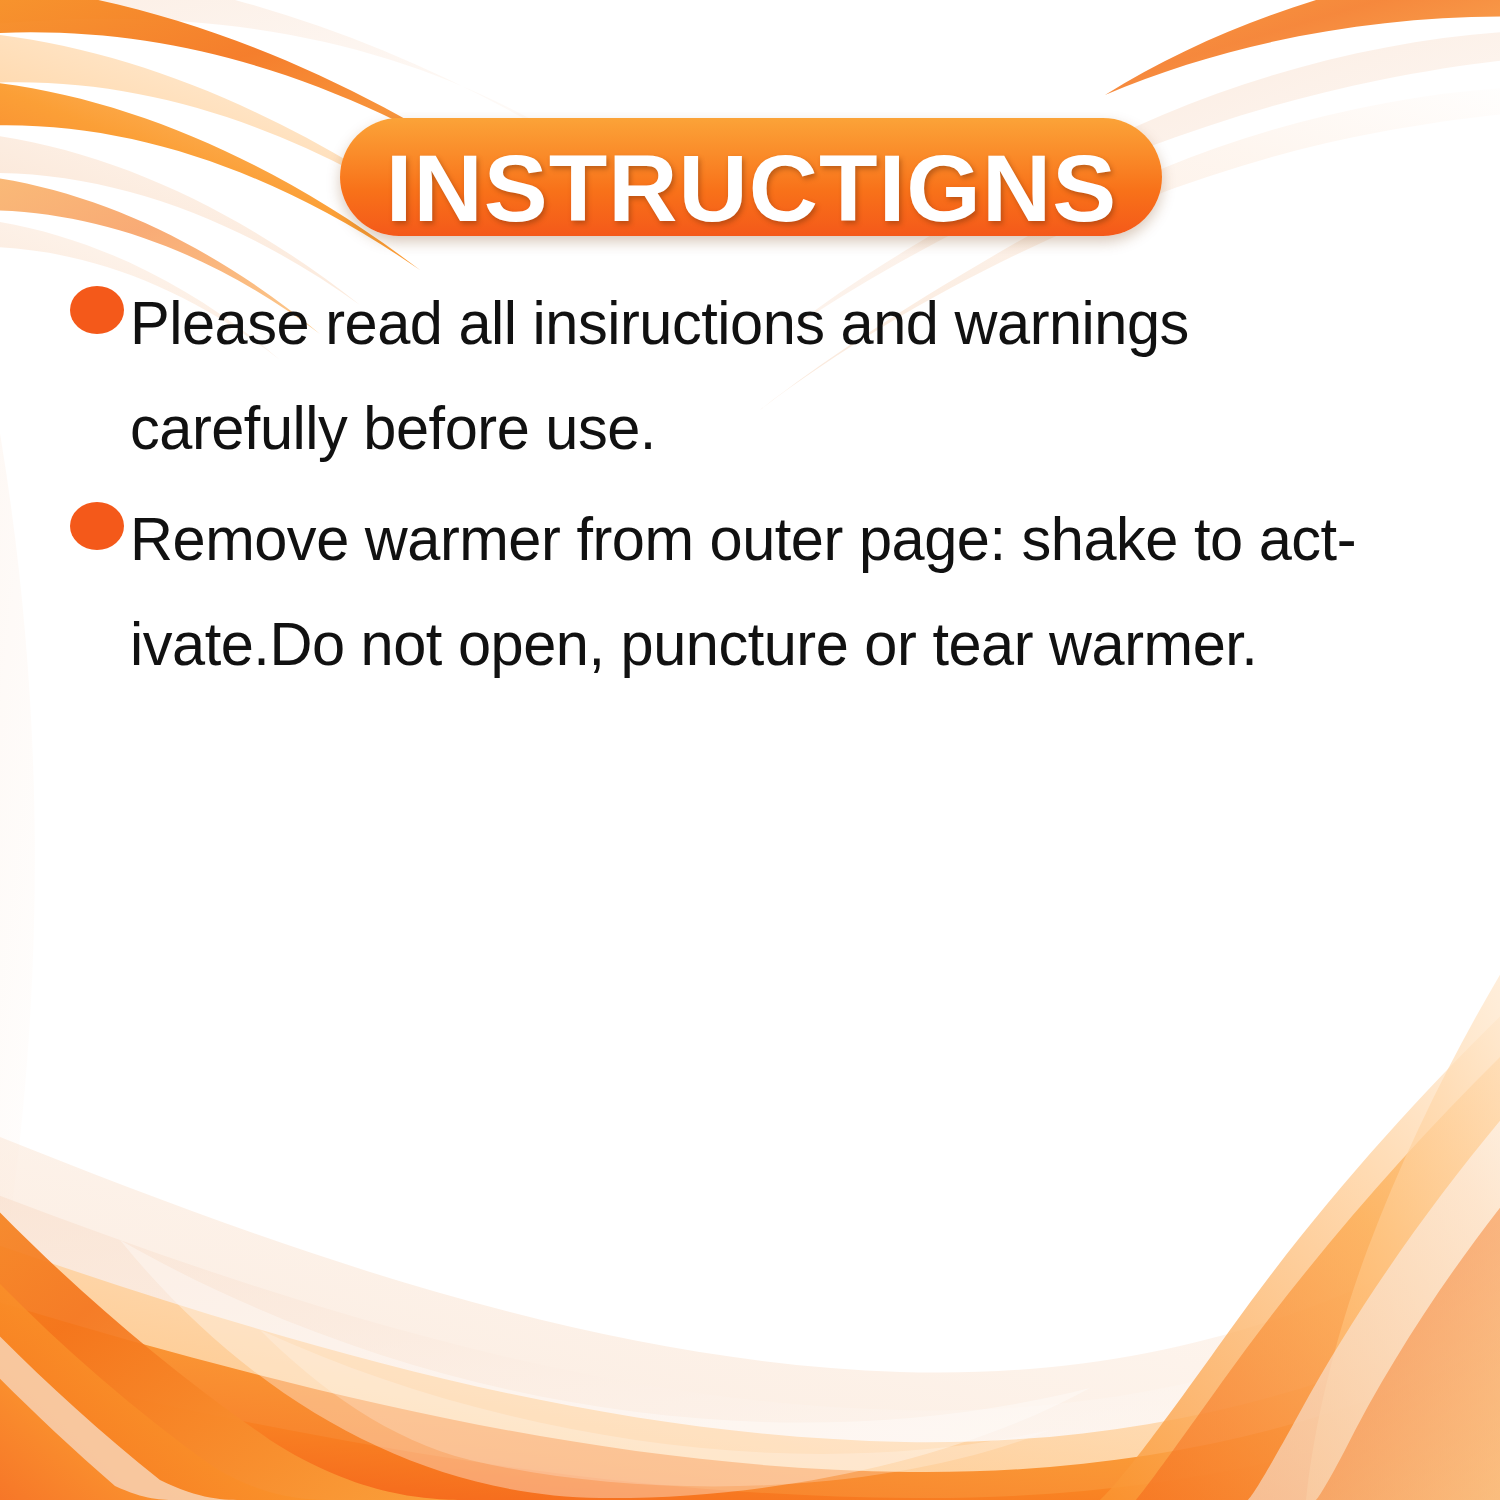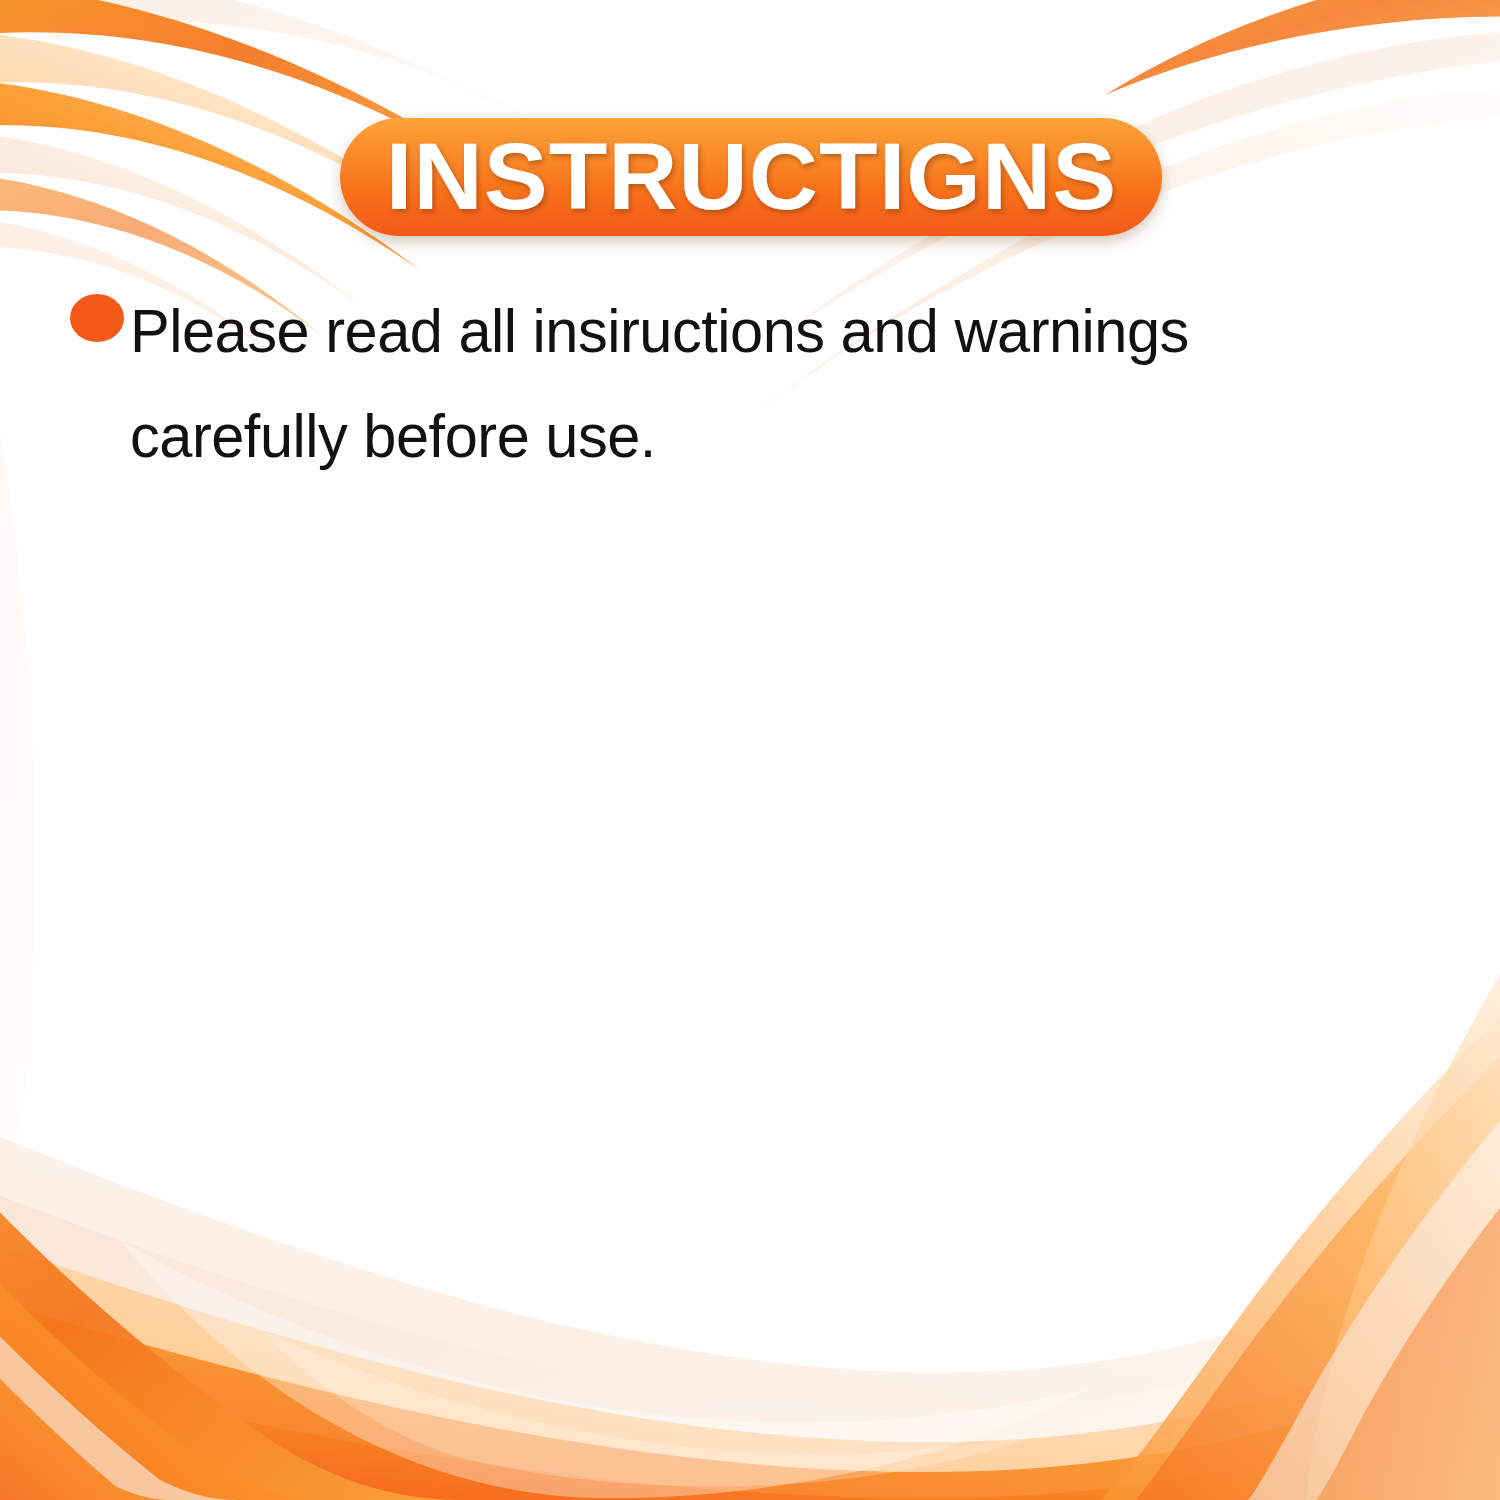--- a/index.html
+++ b/index.html
@@ -31,41 +31,41 @@
   #title-badge {
     position: absolute;
     left: 340px;
     top: 118px;
     width: 822px;
     height: 118px;
     border-radius: 60px;
     background: linear-gradient(180deg, #fba338 0%, #fa8c2a 30%, #f87119 62%, #f4591a 100%);
     box-shadow: 0 6px 14px rgba(120, 60, 10, 0.28);
     display: flex;
-    align-items: center;
+    align-items: flex-end;
     justify-content: center;
     z-index: 3;
   }
   #title-text {
     color: #ffffff;
     font-family: "Liberation Sans", sans-serif;
     font-weight: bold;
     font-size: 94px;
     letter-spacing: 1px;
     line-height: 1;
     text-shadow: 2px 3px 5px rgba(120, 50, 10, 0.45);
     white-space: nowrap;
     transform: scaleX(1.02);
   }
 
   
   #instruction-list {
     position: absolute;
     left: 62px;
-    top: 278px;
+    top: 270px;
     width: 1410px;
     z-index: 2;
   }
   .list-item {
     position: relative;
     padding-left: 68px;
     margin-bottom: 6px;
   }
   .bullet-icon {
     position: absolute;
@@ -188,19 +188,26 @@
 
     <div class="list-item">
       <span class="bullet-icon"></span>
       <span class="item-lines">
         <span class="item-line">Please read all insiructions and warnings</span>
         <span class="item-line">carefully before use.</span>
       </span>
     </div>
 
 
+    <div class="list-item">
+      <span class="bullet-icon"></span>
+      <span class="item-lines">
+        <span class="item-line">Remove warmer from outer page: shake to act-</span>
+        <span class="item-line">ivate.Do not open, puncture or tear warmer.</span>
+      </span>
+    </div>
 
 
 
 
   </div>
 
 </div>
 
 </body></html>

